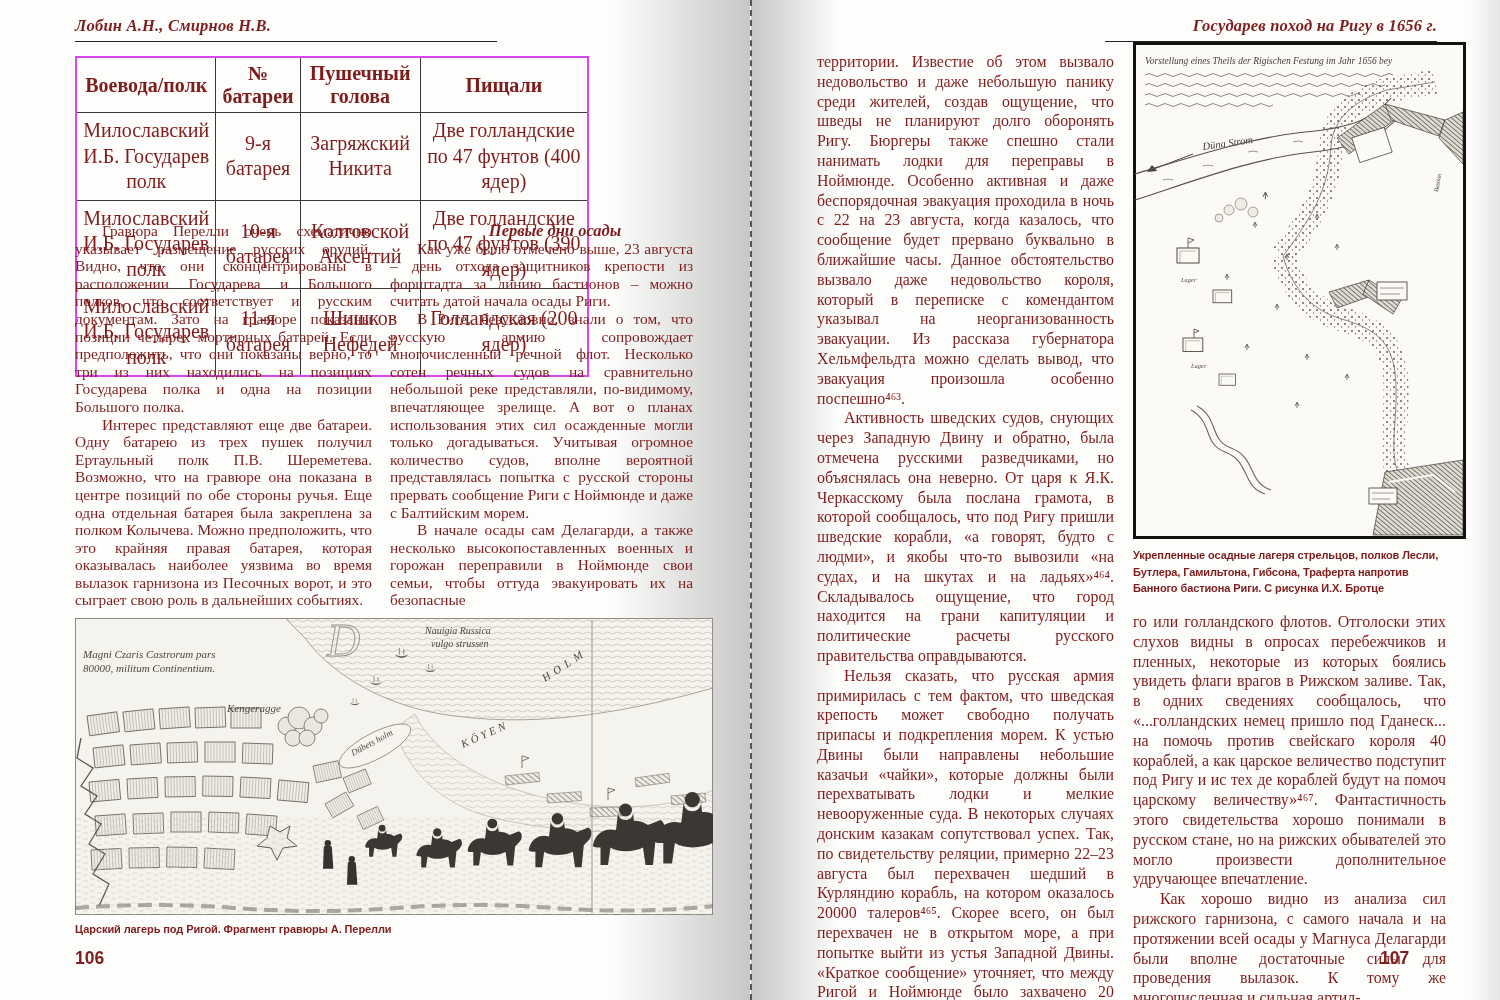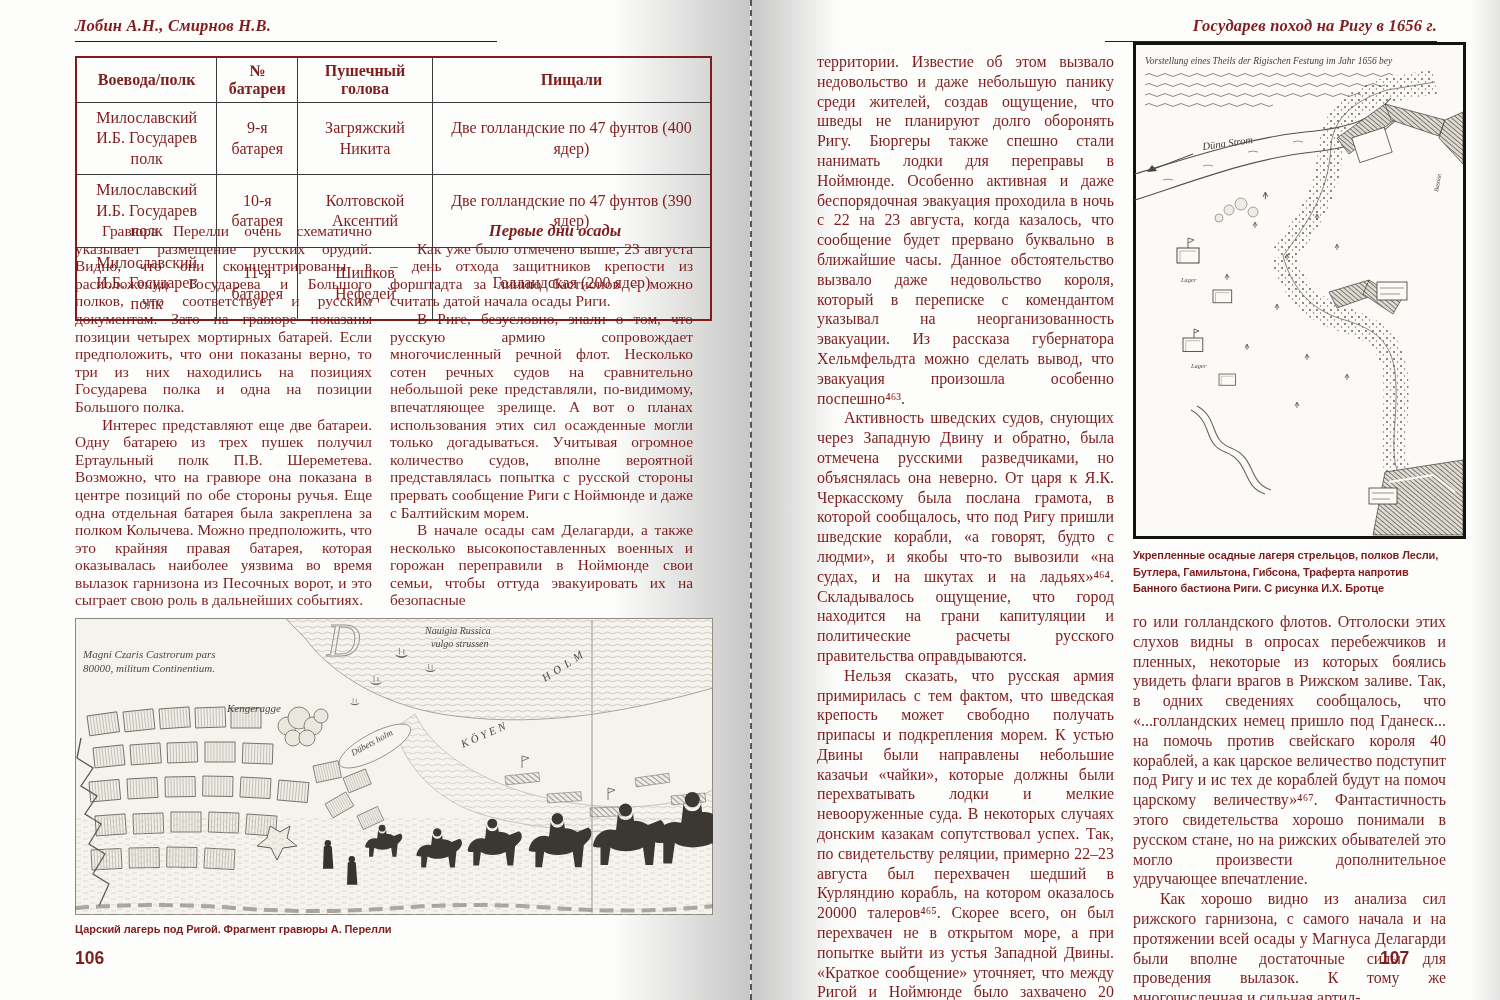--- a/index.html
+++ b/index.html
@@ -7,21 +7,21 @@
           font-family:"Liberation Serif","DejaVu Serif",serif;color:#7f1d1d;}
   .abs{position:absolute;}
   .running-head{font-style:italic;font-weight:700;font-size:16.5px;letter-spacing:.2px;white-space:nowrap;}
   .rule{border-top:1.6px solid #222;height:0;}
   .lp-body{font-size:15.4px;line-height:17.6px;text-align:justify;}
   .rp-body{font-size:15.9px;line-height:19.8px;text-align:justify;}
   .lp-body p,.rp-body p{margin:0;text-indent:27px;}
   p.cont{text-indent:0 !important;}
   .section-heading{font-weight:700;font-style:italic;font-size:16.5px;text-align:center;
                    margin:4px 0 20px 0;text-indent:0;}
-  table.data-table{border-collapse:collapse;width:637px;font-size:16px;border:2px solid #7f1d1d;}
+  table.data-table{border-collapse:collapse;width:514px;font-size:20px;border:2px solid #d946ef;}
   table.data-table th{border:1px solid #3a3a3a;font-weight:700;padding:4px 6px;text-align:center;}
   table.data-table td{border:1px solid #3a3a3a;padding:5px 6px;text-align:center;line-height:1.28;}
   .figure-caption{font-family:"Liberation Sans","DejaVu Sans",sans-serif;font-weight:700;
                   font-size:11px;line-height:16.6px;letter-spacing:-0.1px;}
   .pagenum{font-family:"Liberation Sans","DejaVu Sans",sans-serif;font-weight:700;font-size:17.5px;}
   .gutter-shadow-left{left:612px;top:0;width:138px;height:1000px;
       background:linear-gradient(to right,rgba(125,125,125,0),rgba(125,125,125,.42));}
   .gutter-shadow-right{left:751px;top:0;width:88px;height:1000px;
       background:linear-gradient(to right,rgba(125,125,125,.42),rgba(125,125,125,0));}
   .gutter-line{left:750px;top:0;height:1000px;width:0;border-left:2px dashed #565656;}

